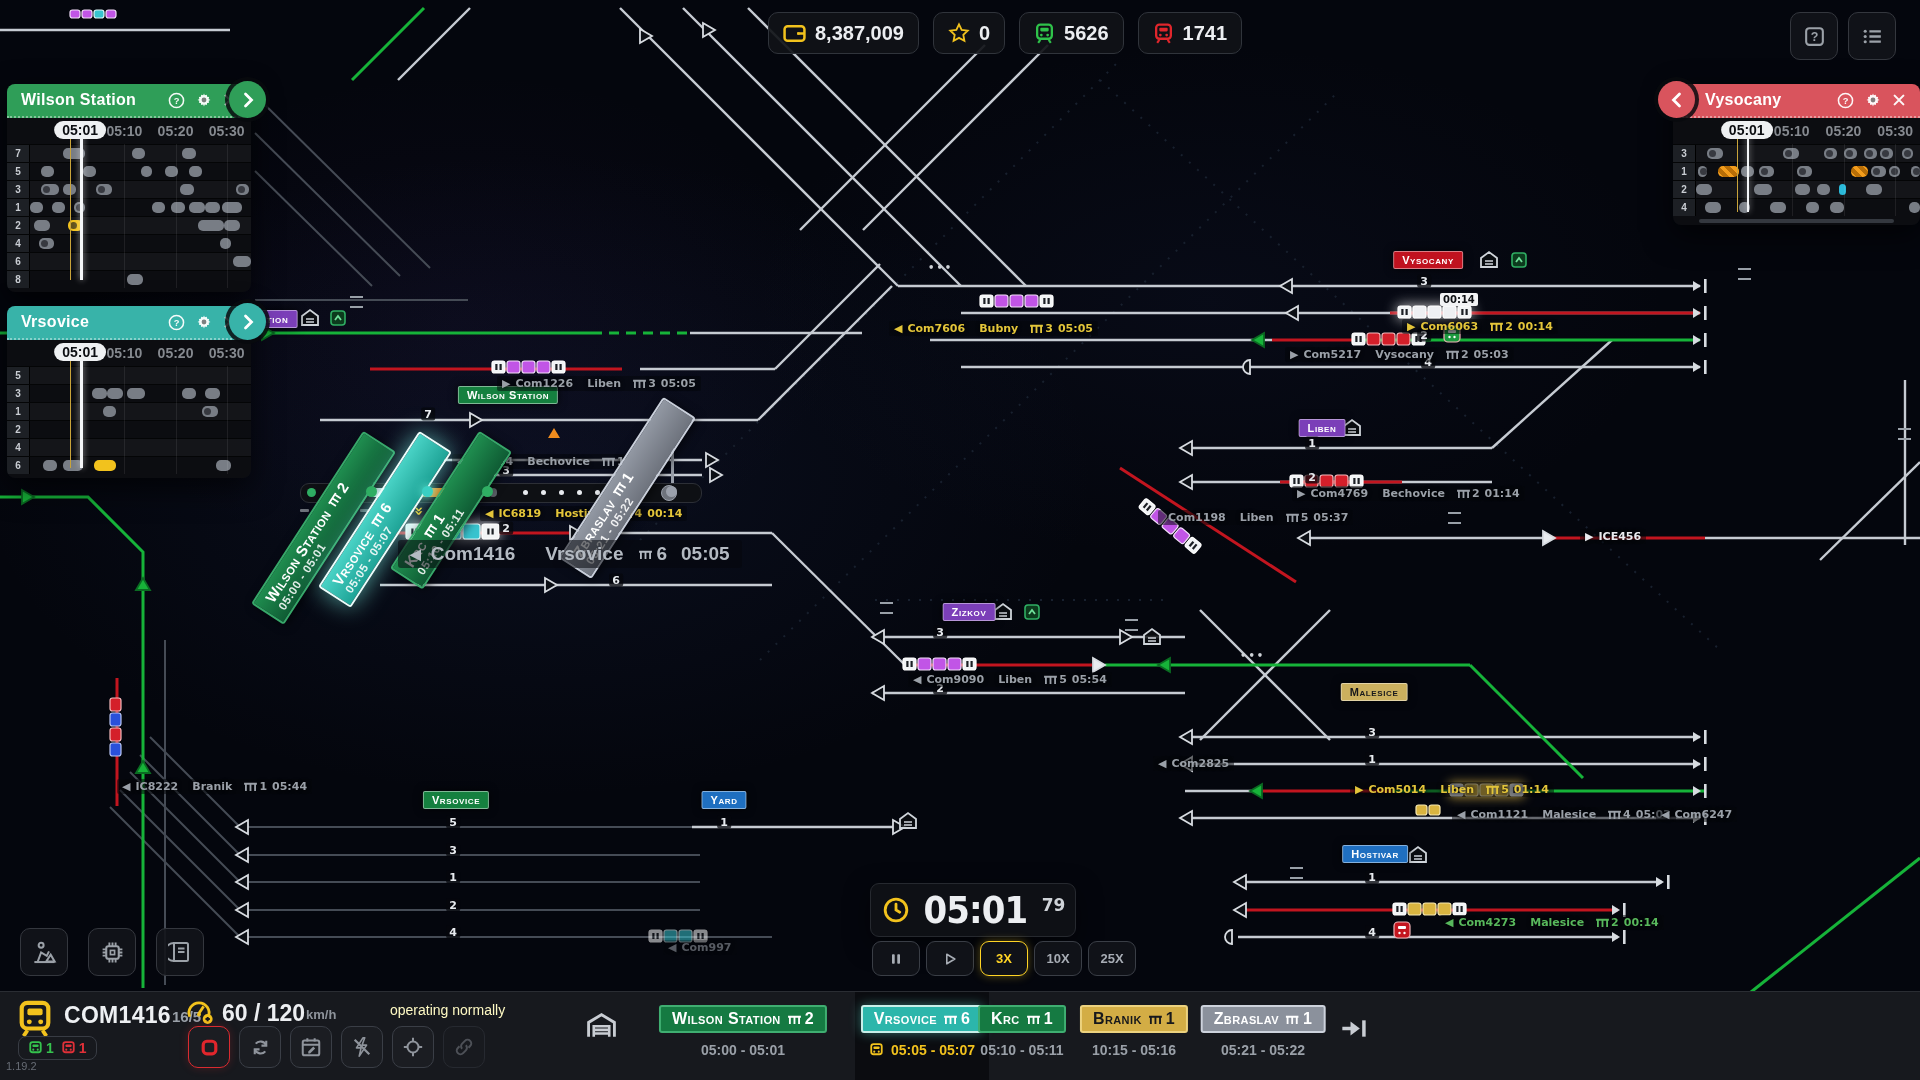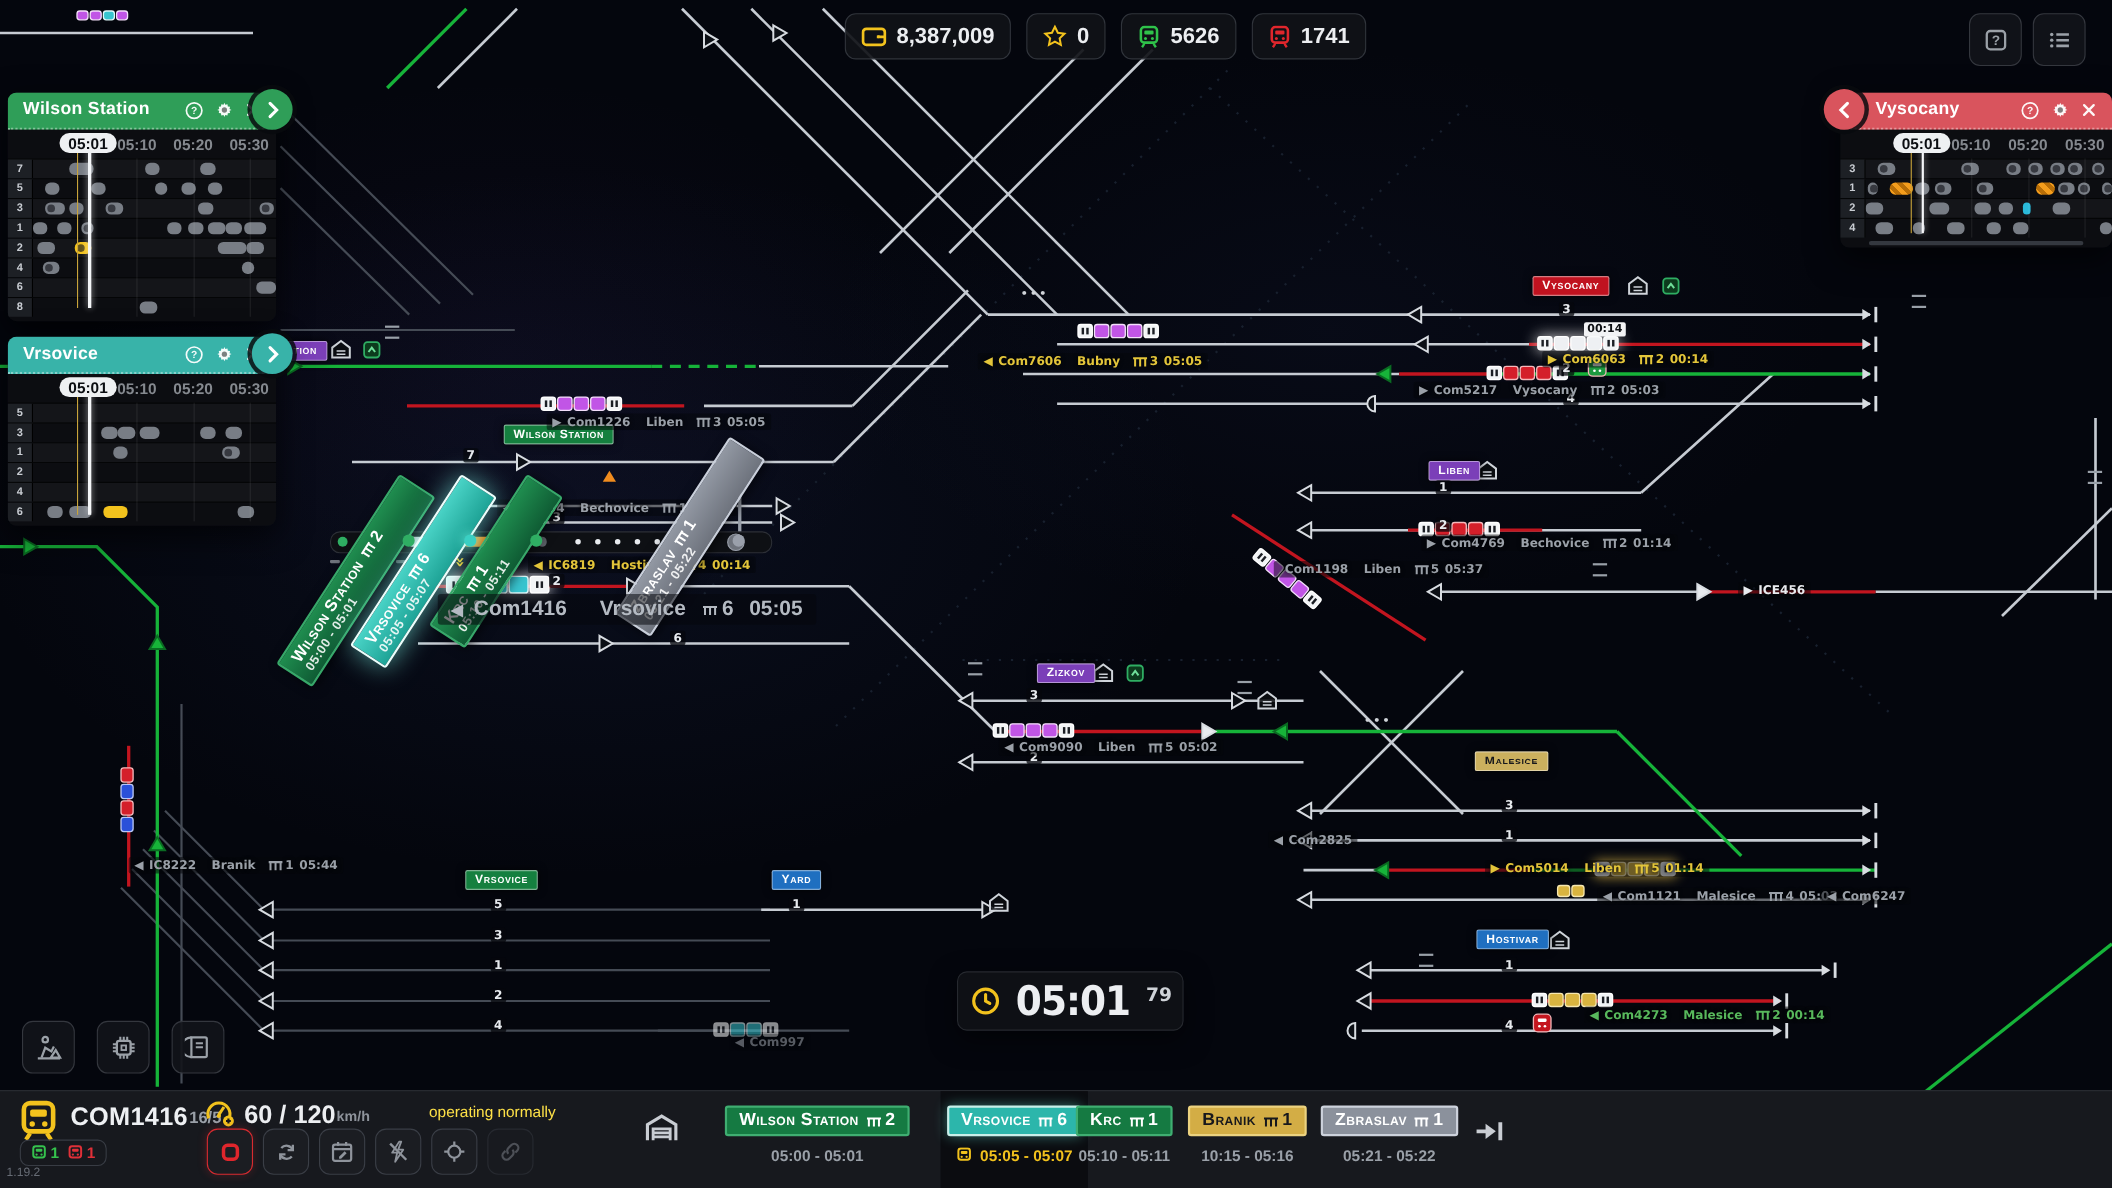--- a/index.html
+++ b/index.html
@@ -112,21 +112,21 @@
   #bbar .abs{position:absolute;}
   .ver{font:400 11px "Liberation Sans",sans-serif;color:#676c75;}
   .tid{font:800 23px "Liberation Sans",sans-serif;color:#eef0f3;letter-spacing:.3px;}
   .tratio{font:600 15px "Liberation Sans",sans-serif;color:#9aa0a8;}
   .cbadge{display:flex;align-items:center;gap:7px;border:1px solid #383c44;border-radius:8px;padding:3px 9px;
     font:700 14px "Liberation Sans",sans-serif;}
   .cbadge .g{color:#35c24d;display:flex;align-items:center;gap:3px;}
   .cbadge .r{color:#e03038;display:flex;align-items:center;gap:3px;}
   .spd{font:800 23px "Liberation Sans",sans-serif;color:#eceef1;}
   .spdu{font:600 13px "Liberation Sans",sans-serif;color:#8e939b;}
-  .status{font:400 14px "Liberation Sans",sans-serif;color:#fde047;}
+  .status{font:400 14px "Liberation Sans",sans-serif;color:#fef9c3;}
   .abtn{position:absolute;width:40px;height:40px;border-radius:10px;background:#1b1d22;border:1.5px solid #3a3e46;
     display:grid;place-items:center;color:#8f949c;cursor:pointer;}
   .abtn.stop{border-color:#d92b30;color:#e0262c;box-shadow:0 0 8px rgba(217,43,48,.25);}
   .abtn.dis{opacity:.45;}
   .stopcol{position:absolute;top:0;height:88px;transform:translateX(-50%);display:flex;flex-direction:column;
     align-items:center;padding-top:13px;}
   .stopcol.cur{background:#0b0c10;width:134px;}
   .ssign{display:flex;align-items:center;gap:7px;padding:3px 11px;border-radius:3px;
     font:700 16px "Liberation Sans",sans-serif;font-variant:small-caps;letter-spacing:.4px;white-space:nowrap;}
   .ssign .pnum{font-variant:normal;}
@@ -705,21 +705,21 @@
       <div class="tl" style="left: 908px; top: 672px; color: rgb(154, 160, 168);">
         <span>◀</span>
         <span>Com9090</span>
         <span class="dest">Liben</span>
         <span class="pi">
           <svg viewBox="0 0 14 12" width="13" height="11">
             <path d="M2 11V4M7 11V4M12 11V4M0 3h14" stroke="currentColor" stroke-width="2" fill="none"></path>
           </svg>
           <span>5</span>
         </span>
-        <span>05:02</span>
+        <span>05:54</span>
       </div>
       <div class="tl" style="left: 1153px; top: 756px; color: rgb(154, 160, 168);">
         <span>◀</span>
         <span>Com2825</span>
       </div>
       <div class="tl" style="left: 1350px; top: 782px; color: rgb(227, 197, 58);">
         <span>▶</span>
         <span>Com5014</span>
         <span class="dest">Liben</span>
         <span class="pi">
@@ -955,20 +955,40 @@
   <div id="clockp">
     <span class="cico ico">
         <svg viewBox="0 0 24 24" width="26" height="26">
           <circle cx="12" cy="12" r="10" fill="none" stroke="currentColor" stroke-width="2.6"></circle>
           <path d="M12 6.5V12l3.5 2" fill="none" stroke="currentColor" stroke-width="2.6" stroke-linecap="round"></path>
         </svg>
       </span>
     <span class="t">05:01</span>
     <span class="s">79</span>
   </div>
+  <div id="speeds">
+    <div class="spbtn">
+        <span class="ico">
+          <svg viewBox="0 0 20 20" width="16" height="16">
+            <rect x="5" y="4" width="3.4" height="12" rx="1" fill="currentColor"></rect>
+            <rect x="11.6" y="4" width="3.4" height="12" rx="1" fill="currentColor"></rect>
+          </svg>
+        </span>
+      </div>
+    <div class="spbtn">
+        <span class="ico">
+          <svg viewBox="0 0 20 20" width="16" height="16">
+            <path d="M6 4l10 6-10 6z" fill="none" stroke="currentColor" stroke-width="2" stroke-linejoin="round"></path>
+          </svg>
+        </span>
+      </div>
+  <div class="spbtn act">3X</div>
+      <div class="spbtn">10X</div>
+      <div class="spbtn">25X</div>
+    </div>
 
   <div id="tools">
     <div class="sqbtn">
         <span class="ico">
           <svg viewBox="0 0 24 22" width="27" height="25">
             <circle cx="9" cy="4.5" r="2.2" fill="none" stroke="currentColor" stroke-width="1.8"></circle>
             <path d="M6 19l3-8 5 3 2-4" fill="none" stroke="currentColor" stroke-width="1.8"></path>
             <path d="M13.5 19l4-6 3.5 6z" fill="none" stroke="currentColor" stroke-width="1.8"></path>
             <path d="M3 19.5h18" stroke="currentColor" stroke-width="1.8"></path>
           </svg>

